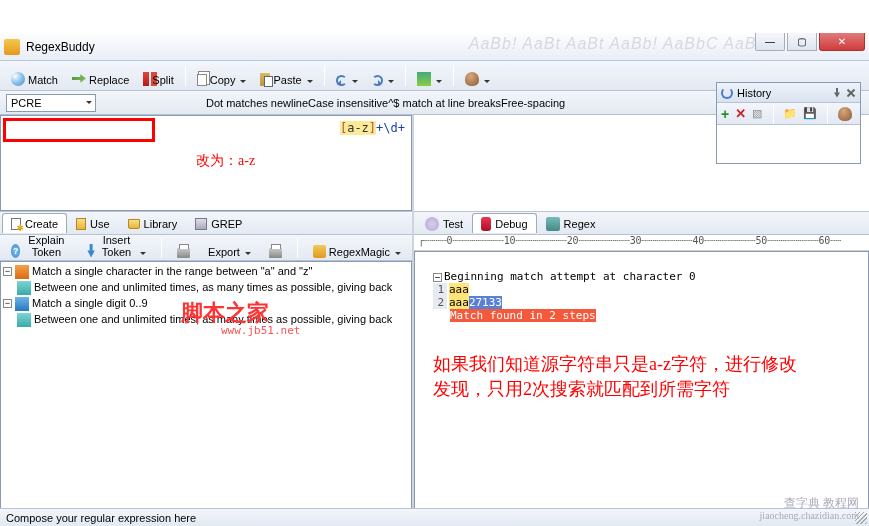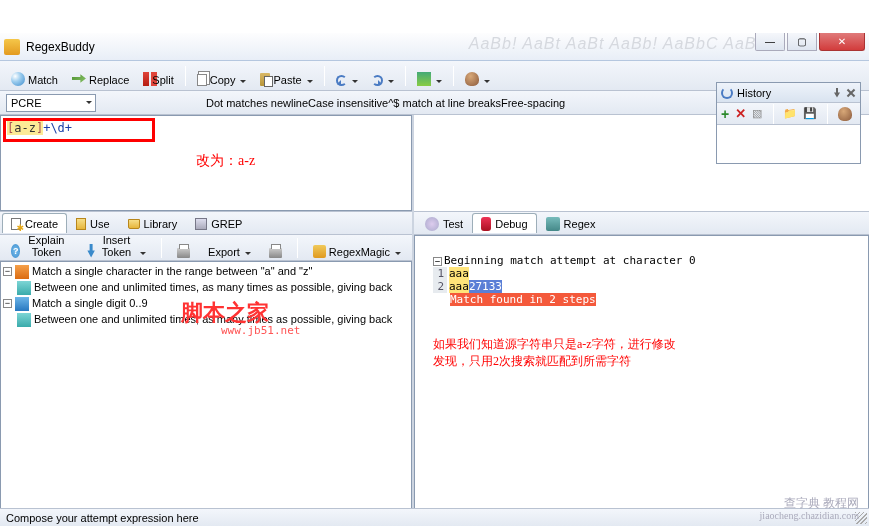--- a/index.html
+++ b/index.html
@@ -28,21 +28,21 @@
 .i-redo::after { content: ""; position: absolute; right: -3px; top: 3px; border: 3px solid transparent; border-left-color: #4a7bc3; }
 .i-grid { background: linear-gradient(#4a7,#8c4); }
 .i-mole { background: radial-gradient(ellipse at 40% 30%, #d8a878, #8b5a3c); border-radius: 50% 50% 40% 40%; }
 .dd-arrow { width: 0; height: 0; border: 3px solid transparent; border-top-color: #333; margin-left: 2px; margin-top: 3px; }
 .row2 { height: 24px; background: linear-gradient(#f3f6fb,#e3e9f2); border-bottom: 1px solid #b9c2d1; display: flex; align-items: center; padding: 0 6px; }
 .combo { height: 18px; border: 1px solid #8a9ab0; background: #fff; display: flex; align-items: center; padding: 0 14px 0 4px; font-size: 11px; position: relative; min-width: 90px; }
 .combo::after { content: ""; position: absolute; right: 3px; top: 6px; border: 3px solid transparent; border-top-color: #333; }
 .opt-text { color: #000; }
 .main { display: flex; height: calc(100% - 28px - 30px - 24px - 18px); }
 .left-col { width: 414px; display: flex; flex-direction: column; border-right: 2px solid #ccd4e0; }
-.regex-area { flex: 0 0 96px; background: #fff; border: 1px solid #8a9ab0; margin: 0; position: relative; padding: 2px 4px; font-family: monospace; font-size: 12px; }
+.regex-area { flex: 0 0 96px; background: #fff; border: 1px solid #8a9ab0; margin: 0; position: relative; padding: 2px 4px; font-family: monospace; font-size: 12px; text-align: right; }
 .red-box { position: absolute; left: 2px; top: 2px; width: 152px; height: 24px; border: 3px solid #f00; }
 .regex-line { position: relative; z-index: 1; padding: 3px 2px; }
 .rx-class { background: #fcea96; color: #a55; }
 .rx-chars { background: #fcea96; color: #333; }
 .rx-quant { color: #1a3fa8; }
 .rx-esc { color: #1a3fa8; }
 .anno-left { position: absolute; left: 195px; top: 36px; color: #f00; font-family: SimSun, serif; font-size: 14px; }
 .tabs { display: flex; align-items: center; background: linear-gradient(#f3f6fb,#e3e9f2); border-top: 1px solid #b9c2d1; border-bottom: 1px solid #b9c2d1; height: 24px; padding: 0 2px; gap: 0; }
 .tab { height: 20px; padding: 0 8px; display: inline-flex; align-items: center; gap: 4px; border: 1px solid transparent; border-bottom: none; font-size: 11px; cursor: pointer; }
 .tab.active { background: #fff; border-color: #9daeb9; border-radius: 3px 3px 0 0; }
@@ -83,21 +83,21 @@
 .i-debug { background: linear-gradient(#e35,#a12); border-radius: 3px; width: 10px; }
 .i-forum { background: linear-gradient(#7bb,#488); border-radius: 2px; }
 .ruler { height: 16px; background: #fff; border-bottom: 1px solid #ccc; font-family: monospace; font-size: 10px; color: #555; padding: 0 4px; letter-spacing: -0.3px; white-space: nowrap; overflow: hidden; }
 .output { flex: 1; background: #fff; border: 1px solid #8a9ab0; font-family: monospace; font-size: 11px; padding: 18px; position: relative; overflow: hidden; }
 .gutter-no { display: inline-block; width: 14px; background: #e7ebef; color: #556; text-align: right; padding-right: 3px; margin-right: 2px; }
 .out-line { white-space: pre; }
 .mark-minus { display: inline-block; width: 9px; height: 9px; border: 1px solid #888; text-align: center; line-height: 7px; font-size: 9px; margin-right: 2px; }
 .hl-yellow { background: #ffe47a; }
 .hl-blue { background: #5a7fd6; color: #fff; }
 .hl-red { background: #f4593b; color: #fff; }
-.anno-right { position: absolute; left: 18px; top: 100px; color: #f00; font-family: SimSun, serif; font-size: 12px; line-height: 1.4; }
+.anno-right { position: absolute; left: 18px; top: 100px; color: #f00; font-family: SimSun, serif; font-size: 18px; line-height: 1.4; }
 .statusbar { height: 18px; background: linear-gradient(#f3f6fb,#e3e9f2); border-top: 1px solid #b9c2d1; display: flex; align-items: center; padding: 0 6px; font-size: 11px; position: absolute; bottom: 0; left: 0; right: 0; }
 .status-grip { position: absolute; right: 2px; bottom: 2px; width: 12px; height: 12px; background: repeating-linear-gradient(135deg,#aaa,#aaa 1px,transparent 1px,transparent 3px); }
 .footer-wm { position: absolute; right: 10px; bottom: 4px; color: #aab; font-size: 12px; font-family: SimSun, serif; text-align: right; line-height: 1.2; pointer-events: none; }
 .pin { width: 10px; height: 10px; background: #666; clip-path: polygon(40% 0,60% 0,60% 50%,80% 50%,50% 100%,20% 50%,40% 50%); }
 .win-x { width: 10px; height: 10px; position: relative; }
 .win-x::before, .win-x::after { content: ""; position: absolute; left: 4px; top: 0; width: 2px; height: 10px; background: #666; }
 .win-x::before { transform: rotate(45deg); } .win-x::after { transform: rotate(-45deg); }
 </style>
 </head>
 <body>
@@ -263,20 +263,21 @@
         </div>
       <div class="tab active">
           <span class="icon i-debug"></span>
           <span>Debug</span>
         </div>
       <div class="tab">
           <span class="icon i-forum"></span>
           <span>Regex</span>
         </div>
     </div>
+    <div class="ruler">┌┄┄┄┄0┄┄┄┄┄┄┄┄┄10┄┄┄┄┄┄┄┄┄20┄┄┄┄┄┄┄┄┄30┄┄┄┄┄┄┄┄┄40┄┄┄┄┄┄┄┄┄50┄┄┄┄┄┄┄┄┄60┄┄</div>
     <div class="output">
       <div class="out-line"><span class="mark-minus">−</span><span>Beginning match attempt at character 0</span></div>
       <div class="out-line"><span class="gutter-no">1</span><span class="hl-yellow">aaa</span></div>
       <div class="out-line"><span class="gutter-no">2</span><span class="hl-yellow">aaa</span><span class="hl-blue">27133</span></div>
       <div class="out-line"><span style="display:inline-block;width:17px"></span><span class="hl-red">Match found in 2 steps</span></div>
       <div class="anno-right">
         <div>如果我们知道源字符串只是a-z字符，进行修改</div>
         <div>发现，只用2次搜索就匹配到所需字符</div>
       </div>
     </div>
@@ -298,20 +299,20 @@
     <span style="color:#888">▧</span>
     <span class="tb-sep"></span>
     <span>📁</span>
     <span>💾</span>
     <span class="tb-sep"></span>
     <span class="icon i-mole"></span>
   </div>
 </div>
 
 <div class="statusbar">
-  <span>Compose your attempt expression here</span>
+  <span>Compose your regular expression here</span>
   <span class="status-grip"></span>
 </div>
 
 <div class="footer-wm">
   <div>查字典 教程网</div>
   <div style="font-size:10px">jiaocheng.chazidian.com</div>
 </div>
 
 </body></html>

